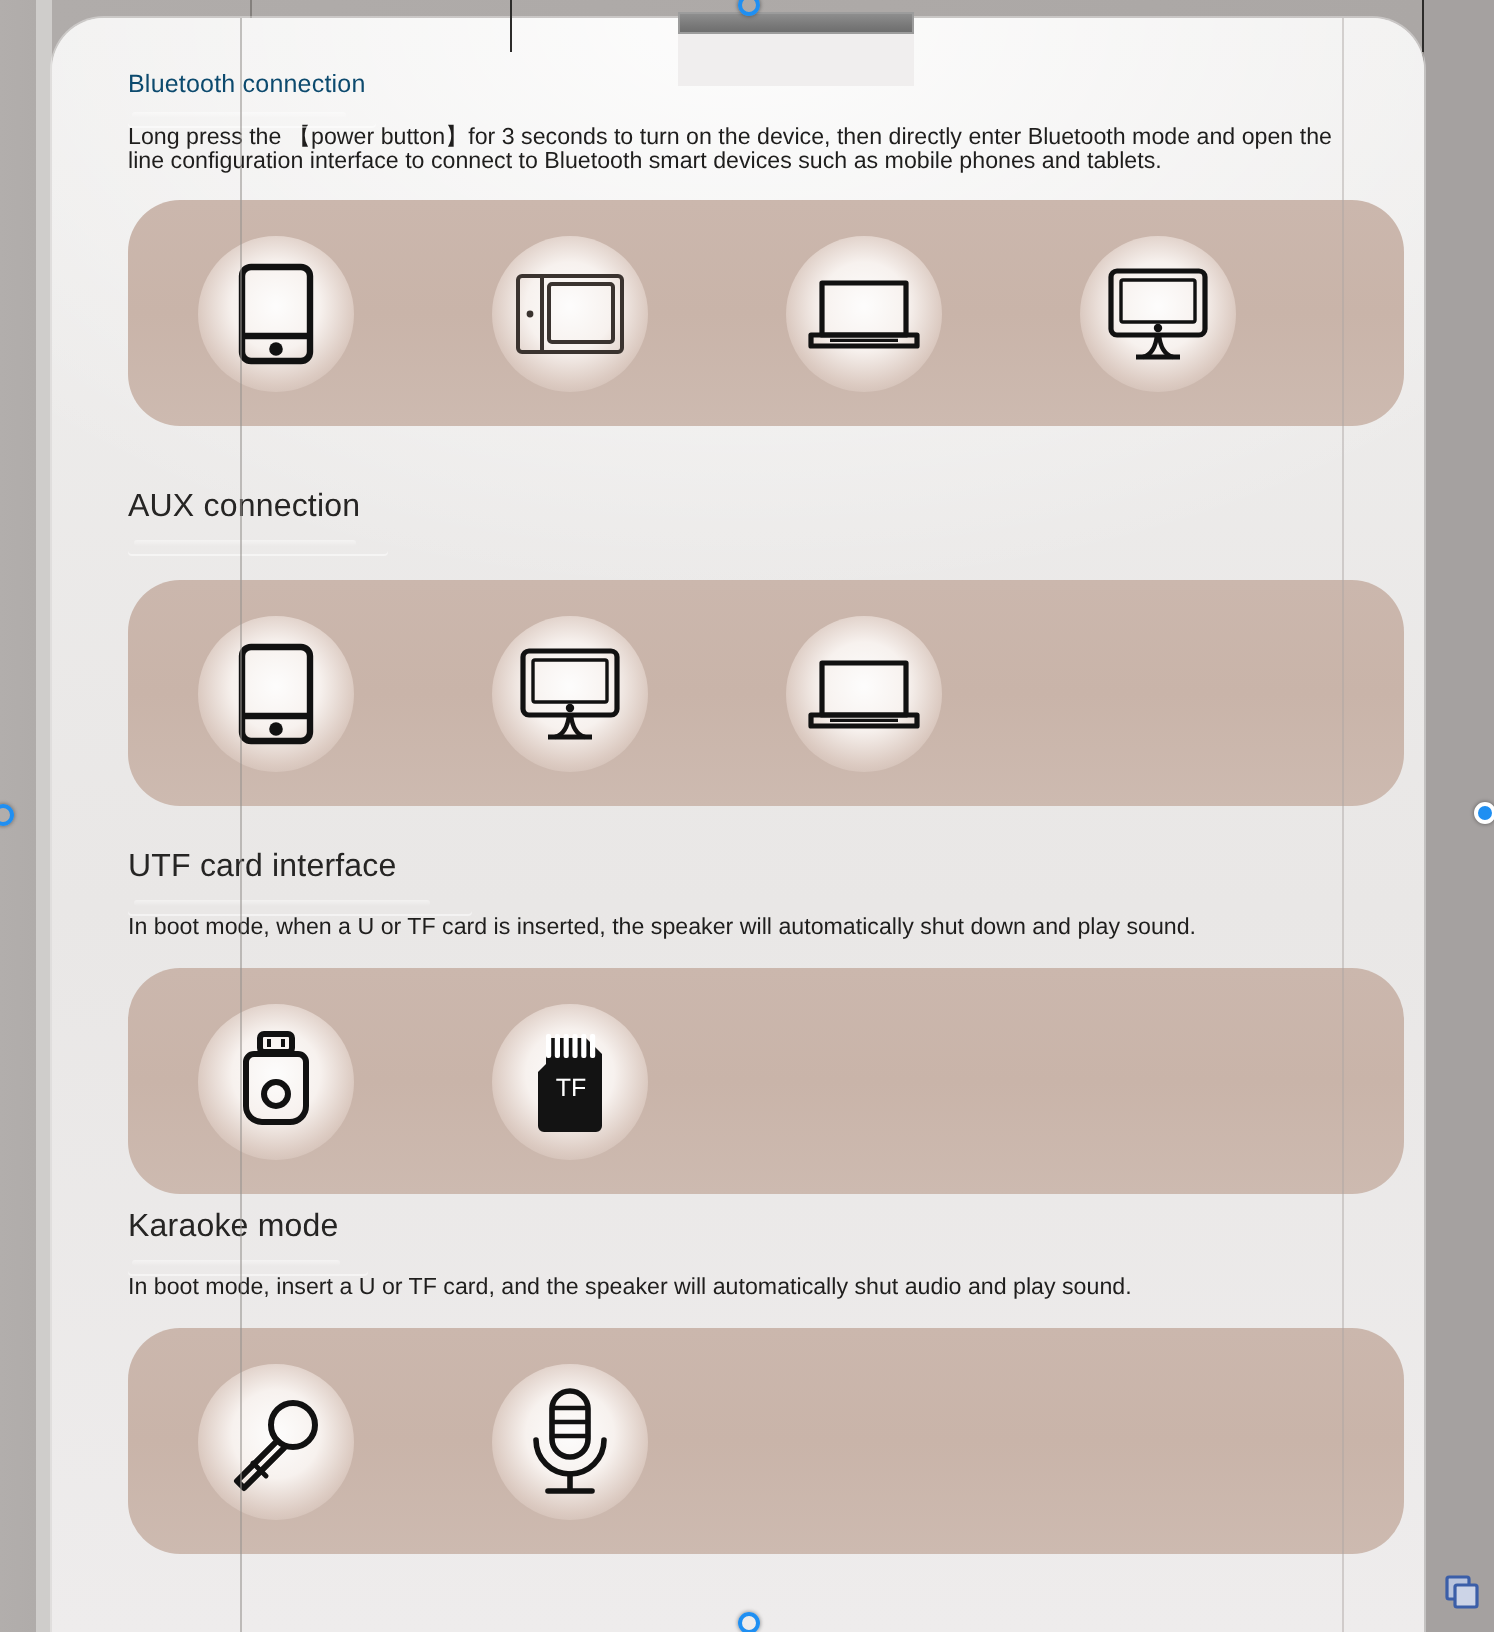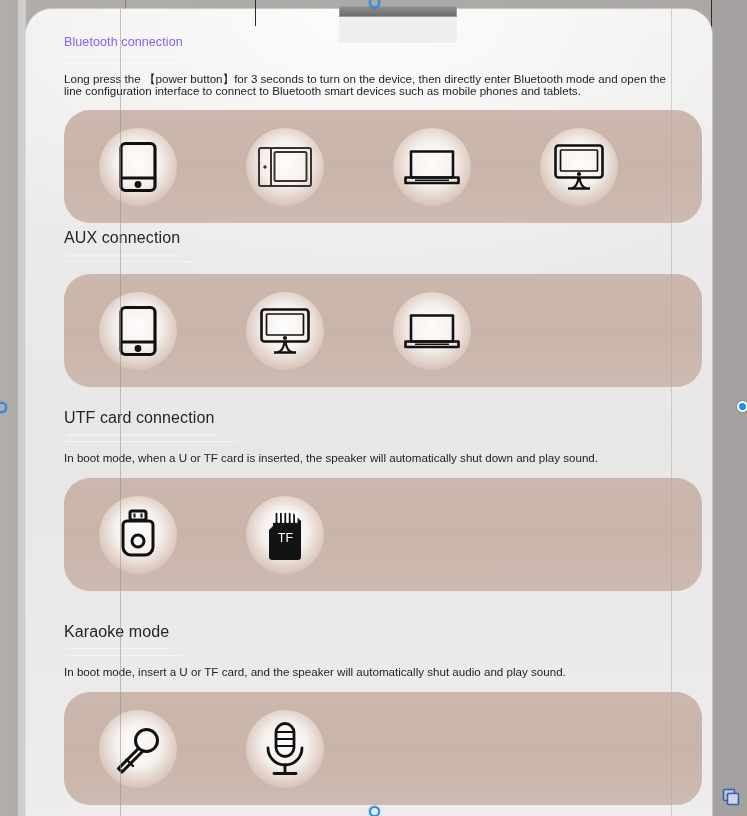--- a/index.html
+++ b/index.html
@@ -72,21 +72,21 @@
     background: rgba(150,145,142,.55);
     z-index: 5;
     pointer-events: none;
   }
 
   
   .section { position: relative; }
 
   .sec-title {
     font-size: 12.5px;
-    color: #8b5cf6;
+    color: #0c4a6e;
     letter-spacing: .1px;
     white-space: nowrap;
   }
   .sec-title.big {
     font-size: 16px;
     color: #262524;
   }
   .rule {
     height: 7px;
     margin-top: 7px;
@@ -111,21 +111,20 @@
   }
   .rule.r1 { width: 124px; }
   .rule.r2 { width: 130px; }
   .rule.r3 { width: 172px; }
   .rule.r4 { width: 120px; }
 
   .sec-desc {
     font-size: 11.6px;
     line-height: 12.2px;
     color: #1f1e1d;
-    margin-top: 10px;
     max-width: 608px;
   }
   .sec-desc.one { line-height: 14px; }
 
   
   .pill {
     margin-top: 13px;
     height: 113px;
     border-radius: 26px;
     background: linear-gradient(to bottom, #cbb7ad 0%, #c9b4a9 50%, #cdbab0 100%);
@@ -272,21 +271,21 @@
                 <rect x="7.5" y="7" width="37" height="21" rx="1" stroke-width="1.7"></rect>
                 <circle cx="26" cy="31" r="2.1" fill="#111" stroke="none"></circle>
                 <path d="M18.5 45.5c4.5-1.2 6.4-5 7-11M33.5 45.5c-4.5-1.2-6.4-5-7-11" stroke-width="2.2"></path>
                 <line x1="15" y1="45.5" x2="37" y2="45.5" stroke-width="2.6"></line>
               </svg>
             </div>
           </div>
         </div>
       </div>
 
-      <div class="section" style="padding-top:6px;">
+      <div class="section" style="padding-top:32px;">
         <div class="sec-title big">AUX connection</div>
         <div class="rule r2"></div>
 
         <div class="pill">
           <div class="slot">
             <div class="bubble">
               <svg width="42" height="52" viewBox="0 0 42 52" fill="none" stroke="#111" stroke-width="3.2">
                 <rect x="4" y="2.5" width="34" height="47" rx="4.5"></rect>
                 <line x1="4" y1="37" x2="38" y2="37"></line>
                 <circle cx="21" cy="43.5" r="3.4" fill="#111" stroke="none"></circle>
@@ -310,21 +309,21 @@
                 <path d="M8 6.5h42v26H8z" stroke-linejoin="round"></path>
                 <path d="M2.5 32.5h53v5.5H2.5z" stroke-linejoin="round"></path>
                 <line x1="12" y1="35.2" x2="46" y2="35.2" stroke-width="1.6"></line>
               </svg>
             </div>
           </div>
         </div>
       </div>
 
       <div class="section" style="padding-top:22px;">
-        <div class="sec-title big">UTF card connection</div>
+        <div class="sec-title big">UTF card interface</div>
         <div class="rule r3"></div>
         <div class="sec-desc one">In boot mode, when a U or TF card is inserted, the speaker will automatically shut down and play sound.</div>
 
         <div class="pill">
           <div class="slot">
             <div class="bubble">
               <svg width="44" height="52" viewBox="0 0 44 52" fill="none" stroke="#111" stroke-width="3">
                 <rect x="14" y="2" width="16" height="9" rx="2"></rect>
                 <line x1="18.5" y1="4.5" x2="18.5" y2="8.5" stroke-width="2"></line>
                 <line x1="25.5" y1="4.5" x2="25.5" y2="8.5" stroke-width="2"></line>
@@ -347,21 +346,21 @@
                 </g>
                 <text x="25.5" y="36" text-anchor="middle" font-family="Liberation Sans, sans-serif" font-size="12.5" fill="#ffffff">TF</text>
               </svg>
             </div>
           </div>
           <div class="slot"></div>
           <div class="slot"></div>
         </div>
       </div>
 
-      <div class="section" style="padding-top:32px;">
+      <div class="section" style="padding-top:8px;">
         <div class="sec-title big">Karaoke mode</div>
         <div class="rule r4"></div>
         <div class="sec-desc one">In boot mode, insert a U or TF card, and the speaker will automatically shut audio and play sound.</div>
 
         <div class="pill">
           <div class="slot">
             <div class="bubble">
               <svg width="54" height="54" viewBox="0 0 54 54" fill="none" stroke="#111" stroke-width="3" stroke-linecap="round" stroke-linejoin="round">
                 <circle cx="35.5" cy="18.5" r="11"></circle>
                 <path d="M27.7 26.3L7.5 46.5 11 50l20.2-20.2"></path>

